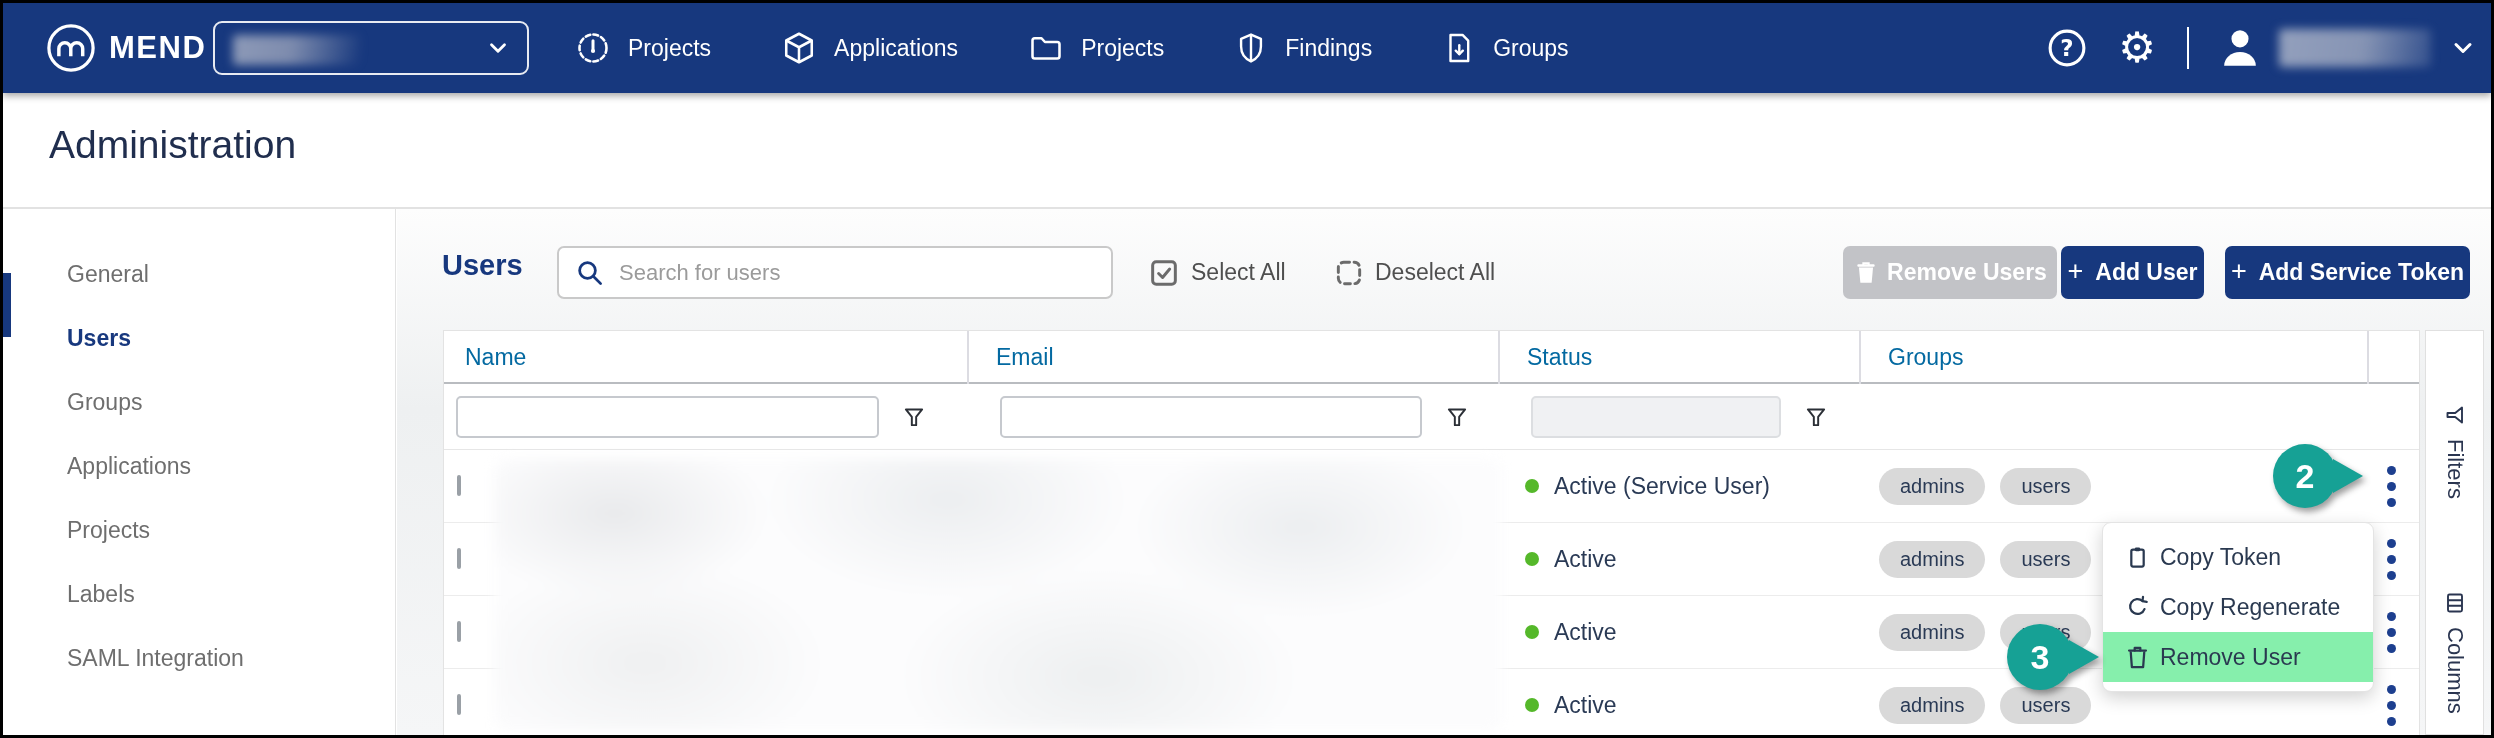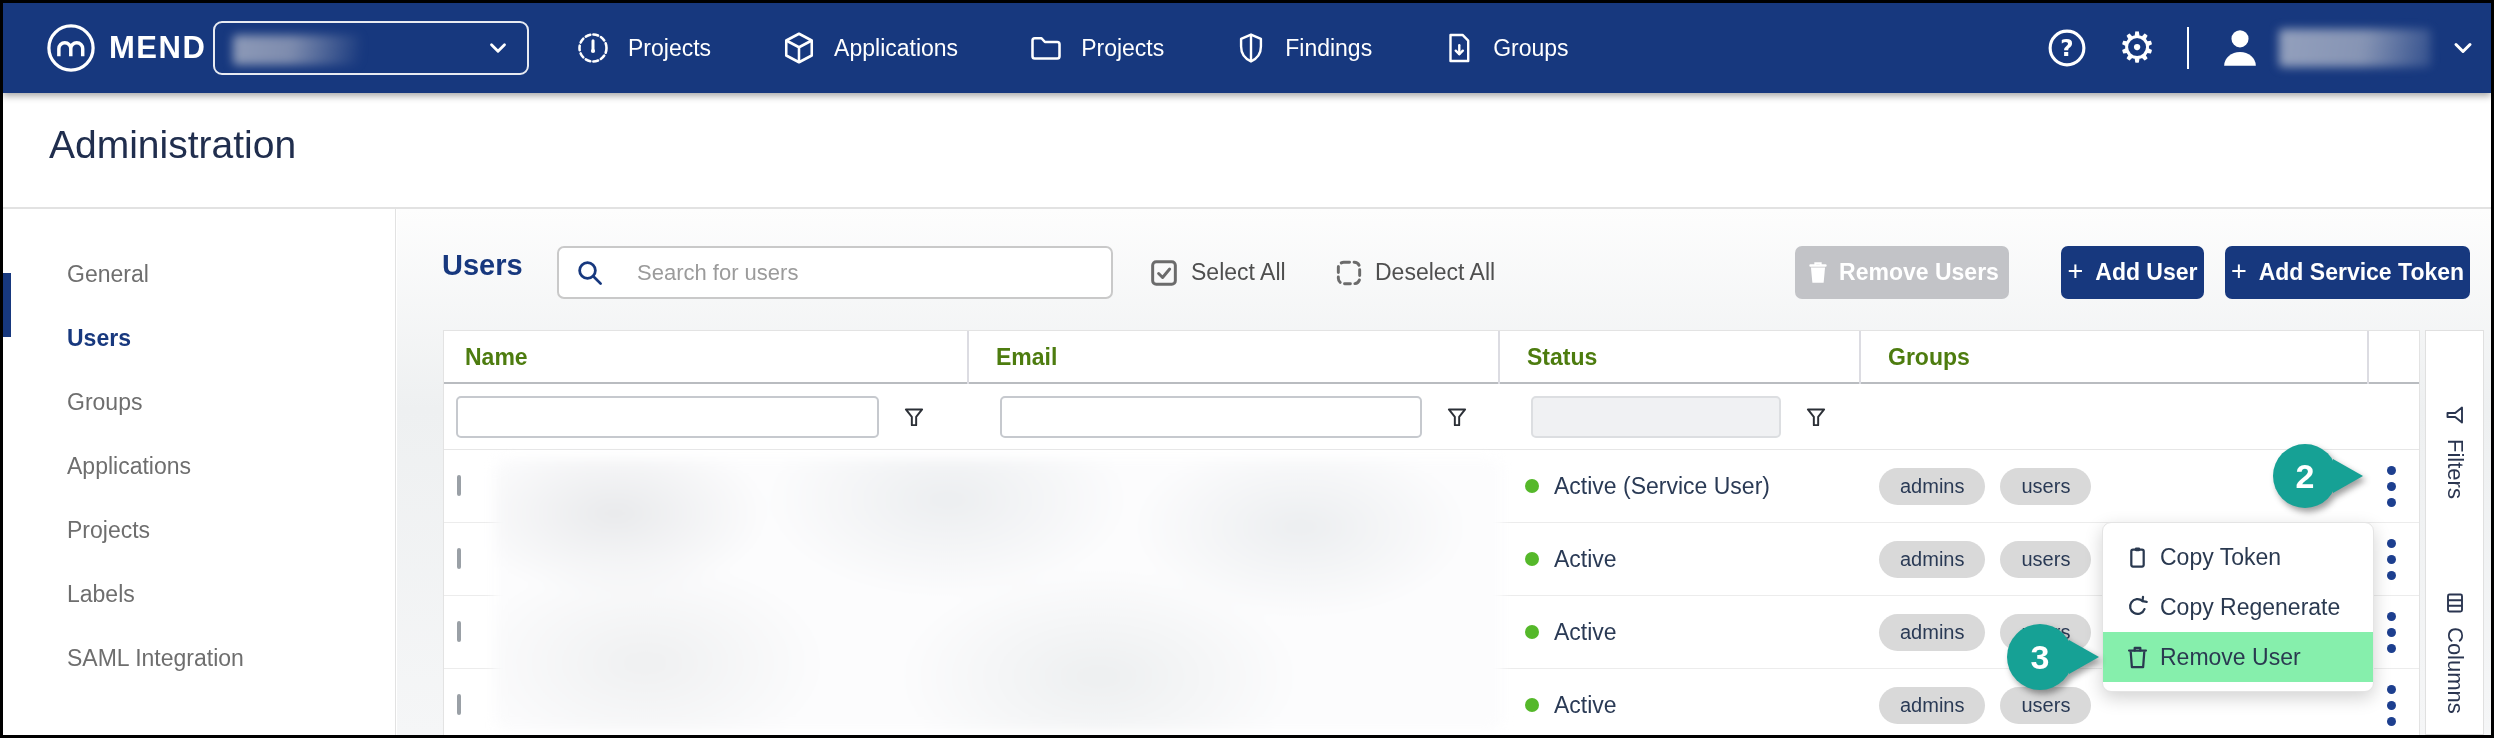--- a/index.html
+++ b/index.html
@@ -44,39 +44,39 @@
   .side-item.active { color:#17387E; font-weight:bold; }
   .active-bar { position:absolute; left:0; top:270px; width:8px; height:64px; background:#17387E; }
 
   
   .main-bg { position:absolute; left:394px; top:206px; width:2094px; height:526px;
              background:linear-gradient(180deg,#fdfdfd 0%,#eef0f1 38%,#f5f6f7 100%); }
 
   
   .u-heading { position:absolute; left:439px; top:246px; font-size:29px; font-weight:bold; color:#17387E; }
   .search-box { position:absolute; left:554px; top:243px; width:556px; height:53px; background:#fff;
-                border:2px solid #c9c9c9; border-radius:7px; display:flex; align-items:center; padding:0 16px; gap:32px; }
+                border:2px solid #c9c9c9; border-radius:7px; display:flex; align-items:center; padding:0 16px; gap:14px; }
   .search-box input { border:none; outline:none; flex:1; font-size:22px; color:#333;
                       font-family:"Liberation Sans", sans-serif; background:transparent; }
   .search-box input::placeholder { color:#9b9b9b; }
   .sel-btn { position:absolute; top:243px; height:53px; display:flex; align-items:center; gap:10px;
              font-size:23px; color:#4f4f4f; cursor:pointer; }
   .btn { position:absolute; top:243px; height:53px; border-radius:7px; display:flex; align-items:center;
          justify-content:center; gap:12px; font-size:23px; font-weight:600; color:#fff; cursor:pointer; border:none;
          font-family:"Liberation Sans", sans-serif; }
   .btn-disabled { background:#c2c3c7; cursor:default; }
   .btn-primary { background:#17387E; }
   .plus { font-size:27px; font-weight:400; margin-top:-3px; }
 
   
   .table-panel { position:absolute; left:440px; top:327px; width:1977px; height:405px;
                  background:#fff; border:1px solid #e3e3e3; border-bottom:none; }
   .t-grid { display:grid; grid-template-columns:62px 461px 531px 361px 508px 52px; align-items:center; }
   .t-head { height:53px; border-bottom:2px solid #b9bcc0; }
-  .t-head .hcell { font-size:23px; font-weight:bold; color:#4d7c0f; height:53px; display:flex; align-items:center; }
+  .t-head .hcell { font-size:23px; font-weight:normal; color:#0369a1; height:53px; display:flex; align-items:center; }
   .hsep { border-left:2px solid #dcdce2; padding-left:27px; height:40px; margin-top:0; }
   .h-name { grid-column:1 / span 2; padding-left:21px; }
   .filter-row { height:66px; border-bottom:1px solid #e6e6e6; }
   .f-cell { display:flex; align-items:center; height:66px; }
   .f-input { height:42px; border:2px solid #c6c9ce; border-radius:5px; background:#fff; outline:none;
              font-size:20px; padding:0 10px; color:#333; font-family:"Liberation Sans", sans-serif; }
   .f-name { grid-column:1 / span 2; padding-left:12px; }
   .f-name .f-input { width:423px; }
   .f-email { padding-left:33px; } .f-email .f-input { width:422px; }
   .f-status { padding-left:33px; } .f-status .f-input { width:250px; background:#f0f1f3; border-color:#dcdee1; }
@@ -263,21 +263,21 @@
     <span>Select All</span>
   </div>
 
   <div class="sel-btn" style="left:1330px;">
     <svg width="32" height="32" viewBox="0 0 24 24" fill="none" stroke="#6b6b6b" stroke-width="2.2" stroke-linecap="round">
       <rect x="4" y="4" width="16" height="16" rx="4" stroke-dasharray="4.4 3.4"></rect>
     </svg>
     <span>Deselect All</span>
   </div>
 
-  <button class="btn btn-disabled" style="left:1792px; width:214px;gap:8px;">
+  <button class="btn btn-disabled" style="left:1840px; width:214px;gap:8px;">
     <svg width="26" height="26" viewBox="0 0 24 24" fill="#fff">
       <path d="M5.5 7 H18.5 L17.2 21 H6.8 Z"></path>
       <rect x="4" y="4" width="16" height="2.2" rx="1"></rect>
       <path d="M9.5 4.5 V3 H14.5 V4.5" fill="none" stroke="#fff" stroke-width="1.8"></path>
     </svg>
     <span>Remove Users</span>
   </button>
 
   <button class="btn btn-primary" style="left:2058px; width:143px;">
     <span class="plus">+</span>

